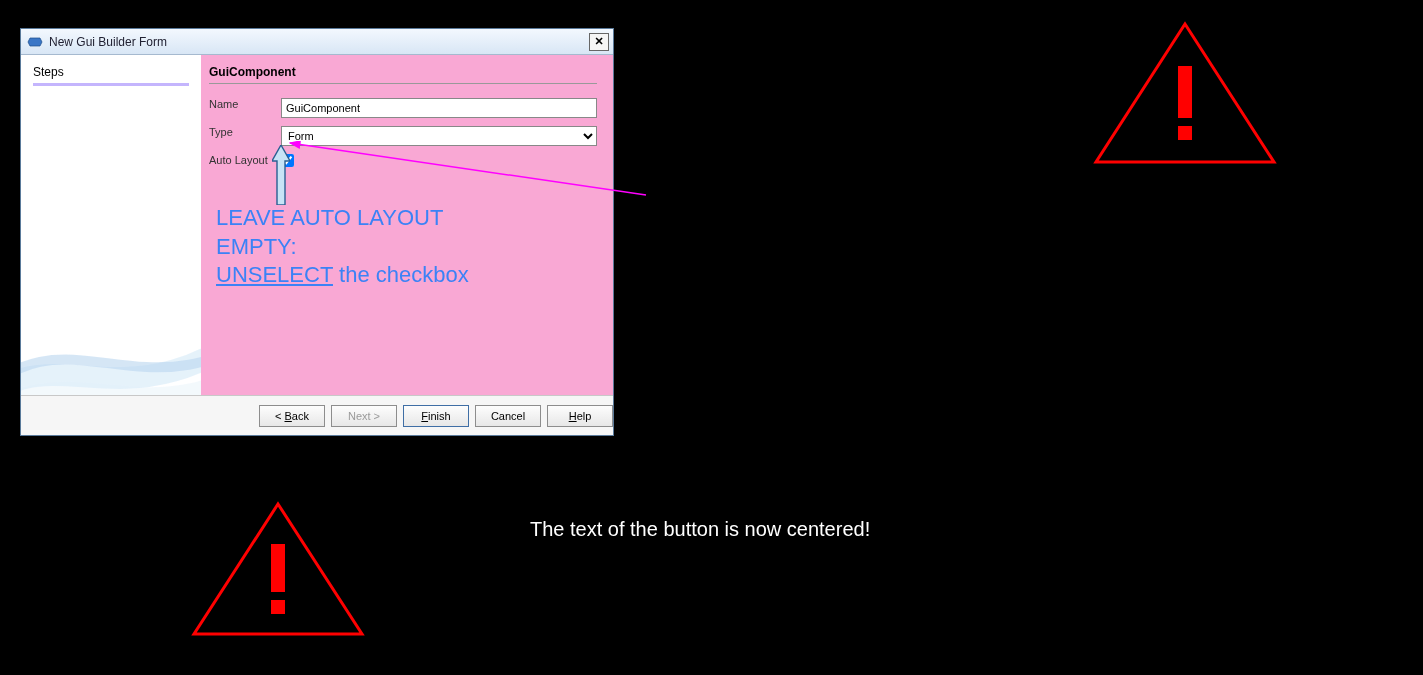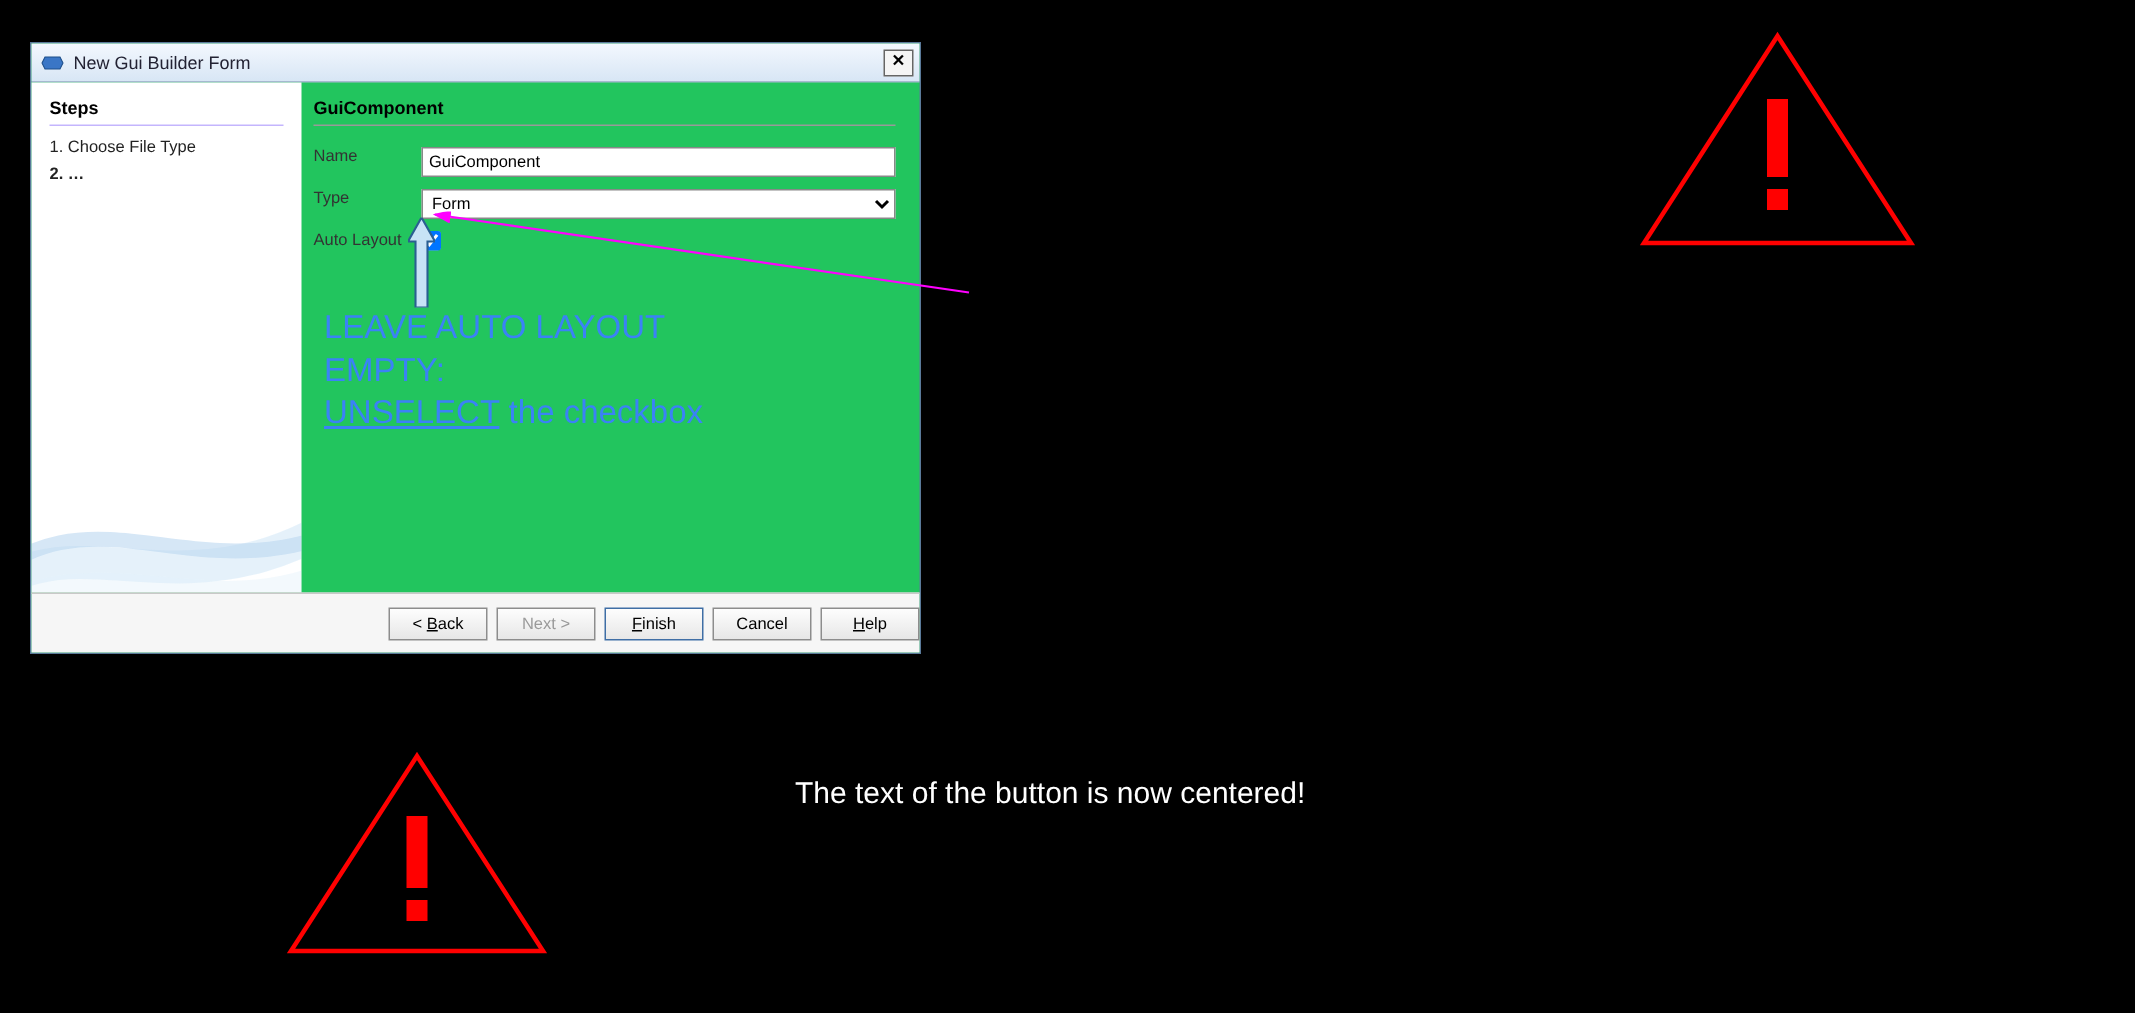--- a/index.html
+++ b/index.html
@@ -10,21 +10,21 @@
     font-family: "Segoe UI", Tahoma, Arial, sans-serif;
     position: relative;
     overflow: hidden;
   }
   .dialog {
     position: absolute;
     left: 20px;
     top: 28px;
     width: 594px;
     height: 408px;
-    background: #22c55e;
+    background: #f9a8d4;
     border: 1px solid #5a7a9a;
     box-shadow: 0 2px 6px rgba(0,0,0,0.5);
   }
   .titlebar {
     height: 26px;
     background: linear-gradient(#f3f8fe, #d8e6f5);
     border-bottom: 1px solid #a5b9cf;
     display: flex;
     align-items: center;
     padding: 0 4px 0 6px;
@@ -55,22 +55,22 @@
   }
   .steps-pane {
     width: 180px;
     padding: 10px 12px;
     position: relative;
     background: #fff;
     overflow: hidden;
   }
   .steps-heading {
     font-size: 12px;
-    font-weight: bold;
-    border-bottom: 1px solid #c4b5fd;
+    font-weight: normal;
+    border-bottom: 3px solid #c4b5fd;
     padding-bottom: 4px;
     margin-bottom: 6px;
   }
   .steps-list {
     font-size: 11px;
     color: #222;
     list-style: decimal inside;
     line-height: 1.6;
   }
   .steps-list li.current { font-weight: bold; }
@@ -202,24 +202,20 @@
           <polygon points="3,4 13,4 15,8 13,12 3,12 1,8" fill="#3a76c6" stroke="#1c4e8a" stroke-width="0.7"></polygon>
         </svg>
     </span>
     <span class="titlebar-title">New Gui Builder Form</span>
     <span class="titlebar-close">✕</span>
   </div>
 
   <div class="body">
     <div class="steps-pane">
       <div class="steps-heading">Steps</div>
-      <ol class="steps-list">
-        <li>Choose File Type</li>
-        <li class="current">…</li>
-      </ol>
       <svg class="wave-deco" viewBox="0 0 260 180">
         <path d="M-20,160 C60,60 140,200 300,40" stroke="#6fb6e8" stroke-width="22" fill="none" opacity="0.5"></path>
         <path d="M-20,150 C80,40 150,180 300,60" stroke="#3c8cd4" stroke-width="10" fill="none" opacity="0.6"></path>
         <path d="M-20,175 C90,90 160,210 300,90" stroke="#a9d4f1" stroke-width="30" fill="none" opacity="0.4"></path>
       </svg>
     </div>
 
     <div class="main-pane">
       <div class="main-heading">GuiComponent</div>
 

